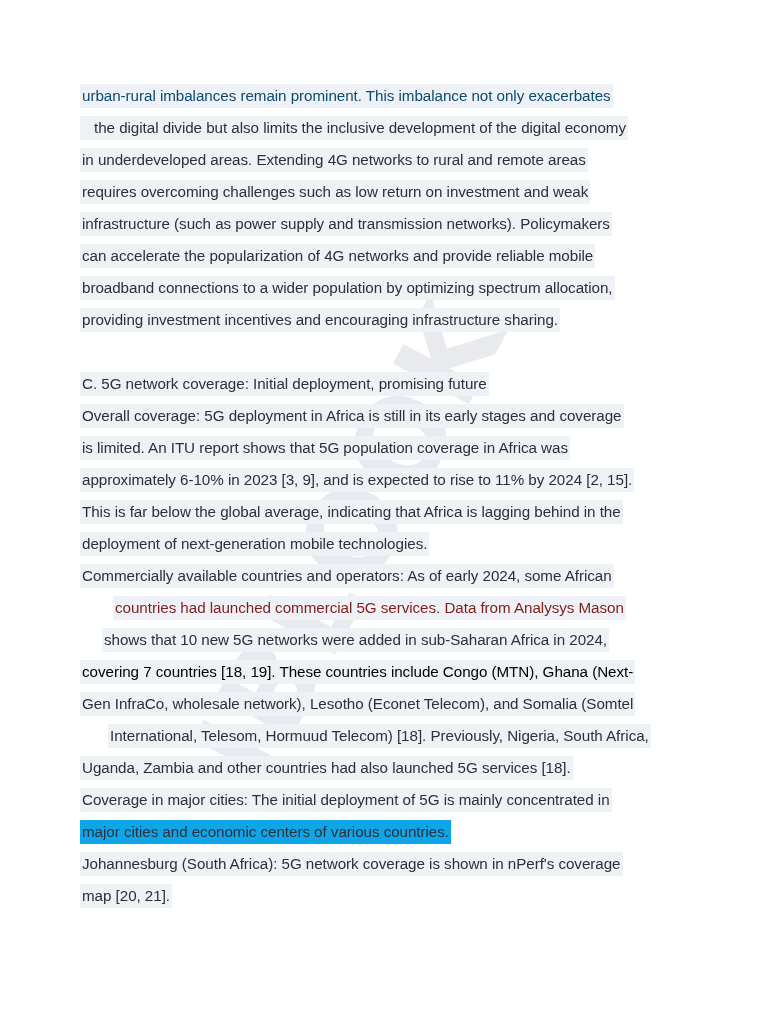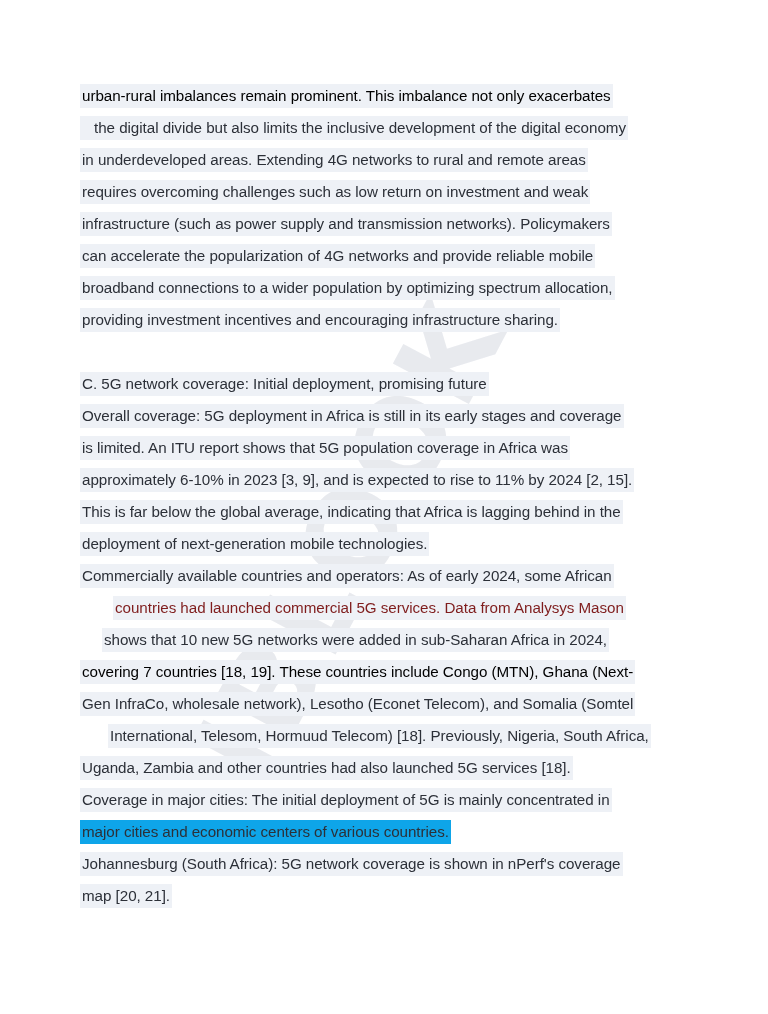--- a/index.html
+++ b/index.html
@@ -87,21 +87,21 @@
 <body>
 
 <div id="page" style="background: rgb(255, 255, 255);">
 
   <div id="watermark">
     <span class="wm-text" style="color: rgb(231, 233, 238);">IBLOOK</span>
   </div>
 
   <div id="content">
       <div class="para">
-        <span class="line" style="color: #000000;"><span class="hl" style="background: rgb(238, 241, 246);">urban-rural imbalances remain prominent. This imbalance not only exacerbates</span></span>
+        <span class="line" style="color: #0c4a6e;"><span class="hl" style="background: rgb(238, 241, 246);">urban-rural imbalances remain prominent. This imbalance not only exacerbates</span></span>
         <span class="line" style="color: rgb(44, 48, 56);"><span class="hl" style="background: rgb(238, 241, 246); padding-left: 14px;">the digital divide but also limits the inclusive development of the digital economy</span></span>
         <span class="line" style="color: rgb(44, 48, 56);"><span class="hl" style="background: rgb(238, 241, 246);">in underdeveloped areas. Extending 4G networks to rural and remote areas</span></span>
         <span class="line" style="color: rgb(44, 48, 56);"><span class="hl" style="background: rgb(238, 241, 246);">requires overcoming challenges such as low return on investment and weak</span></span>
         <span class="line" style="color: rgb(44, 48, 56);"><span class="hl" style="background: rgb(238, 241, 246);">infrastructure (such as power supply and transmission networks). Policymakers</span></span>
         <span class="line" style="color: rgb(44, 48, 56);"><span class="hl" style="background: rgb(238, 241, 246);">can accelerate the popularization of 4G networks and provide reliable mobile</span></span>
         <span class="line" style="color: rgb(44, 48, 56);"><span class="hl" style="background: rgb(238, 241, 246);">broadband connections to a wider population by optimizing spectrum allocation,</span></span>
         <span class="line" style="color: rgb(44, 48, 56);"><span class="hl" style="background: rgb(238, 241, 246);">providing investment incentives and encouraging infrastructure sharing.</span></span>
       </div>
       <div class="para">
         <span class="line blank" style="color: rgb(44, 48, 56);"><span class="hl"></span></span>

